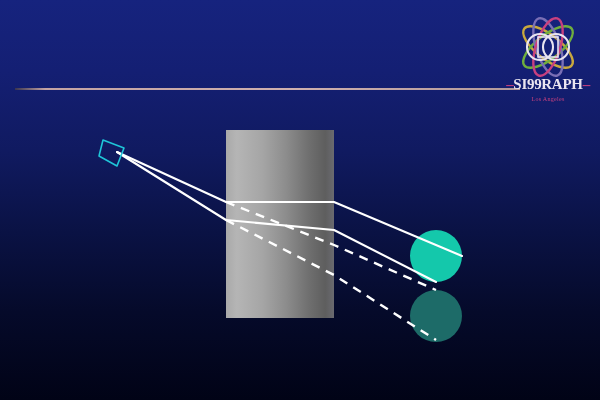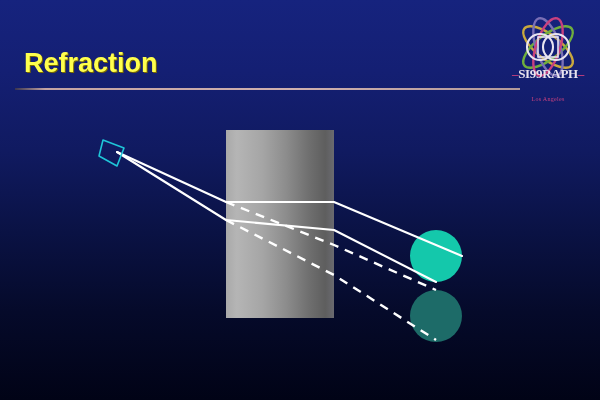--- a/index.html
+++ b/index.html
@@ -55,25 +55,25 @@
   #logo-mark {
     position: absolute;
     left: 0;
     top: 0;
     width: 96px;
     height: 74px;
   }
   #logo-wordmark {
     position: absolute;
     left: 0;
-    top: 56px;
+    top: 66px;
     width: 96px;
     text-align: center;
     font-family: "Liberation Serif", serif;
-    font-size: 13px;
+    font-size: 15px;
     font-weight: bold;
     color: #e9e4ef;
     letter-spacing: -0.3px;
     white-space: nowrap;
   }
   #logo-wordmark .dash {
     color: #c8407f;
     font-weight: bold;
   }
   #logo-city {
@@ -155,21 +155,20 @@
       <polyline points="117,152 226,202 334,202 462,256" fill="none" stroke="#ffffff" stroke-width="2.1" stroke-linecap="round" stroke-linejoin="round"></polyline>
       <polyline points="117,152 226,220 334,230 436,282" fill="none" stroke="#ffffff" stroke-width="2.1" stroke-linecap="round" stroke-linejoin="round"></polyline>
 
       <polyline points="226,202 334,245 436,290" fill="none" stroke="#ffffff" stroke-width="2.4" stroke-dasharray="9,7" stroke-linecap="butt"></polyline>
       <polyline points="226,220 334,275 436,340" fill="none" stroke="#ffffff" stroke-width="2.4" stroke-dasharray="9,7" stroke-linecap="butt"></polyline>
 
       <polygon points="103,140 124,148 117,166 99,156" fill="none" stroke="#1fc5d8" stroke-width="1.6" stroke-linejoin="round"></polygon>
     </svg>
   </div>
 
-  <div id="title-text">Refraction</div>
   <div id="title-rule"></div>
 
   <div id="logo">
     <svg id="logo-mark" viewBox="0 0 96 74">
       <g fill="none" stroke-width="2.4">
         <ellipse cx="48" cy="37" rx="30" ry="12" stroke="#c8a83e" transform="rotate(38 48 37)"></ellipse>
         <ellipse cx="48" cy="37" rx="30" ry="12" stroke="#6fae3e" transform="rotate(-38 48 37)"></ellipse>
         <ellipse cx="48" cy="37" rx="30" ry="12" stroke="#7a6fb5" transform="rotate(72 48 37)"></ellipse>
         <ellipse cx="48" cy="37" rx="30" ry="12" stroke="#c8407f" transform="rotate(-72 48 37)"></ellipse>
         <circle cx="40" cy="37" r="13" stroke="#e8e4f0" stroke-width="2.1"></circle>

